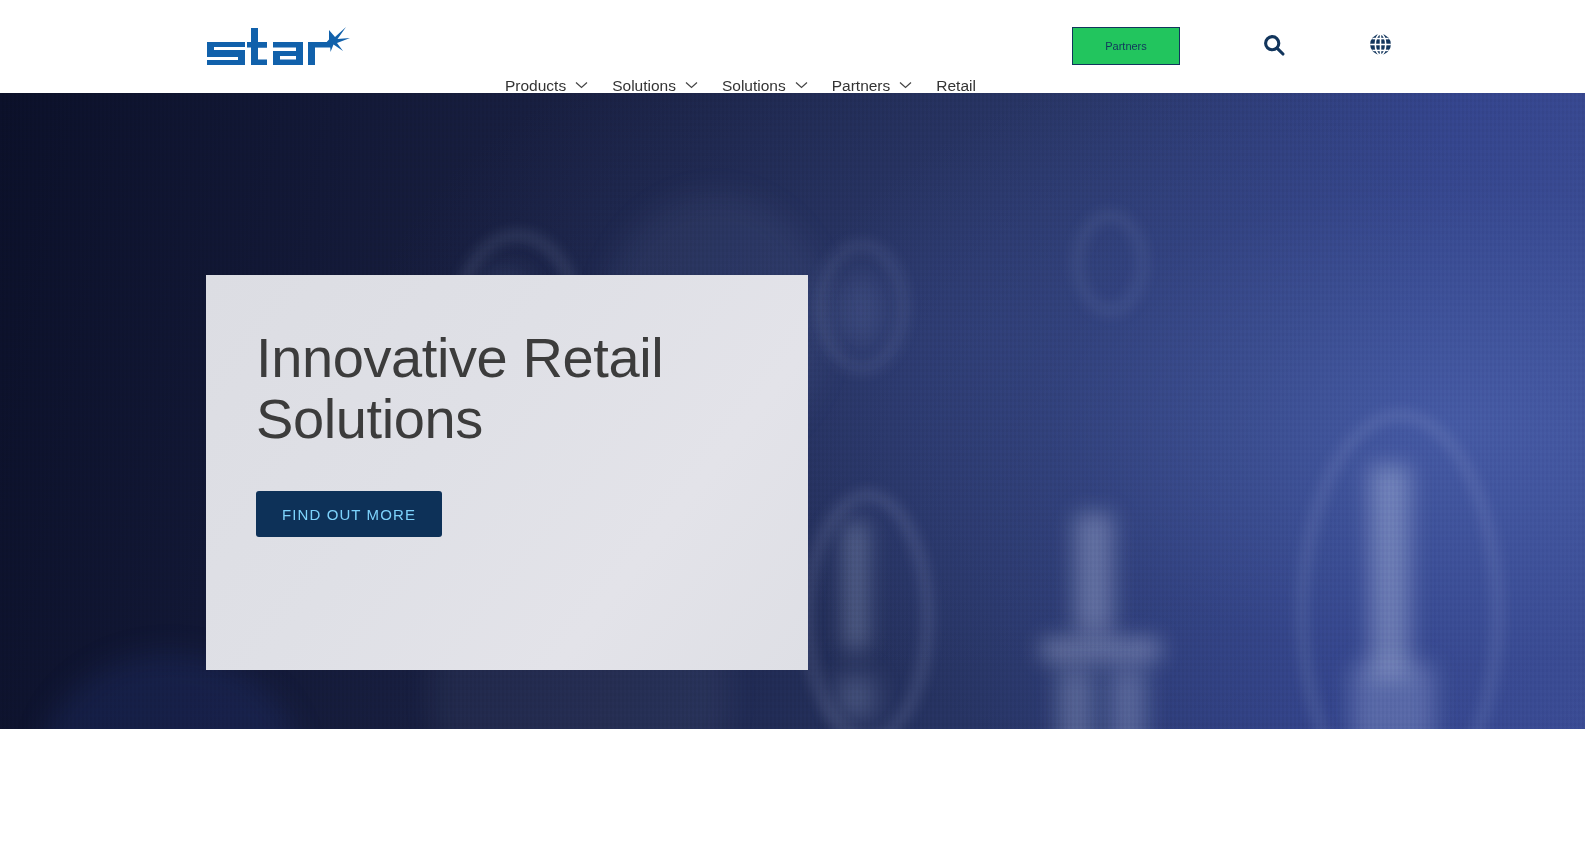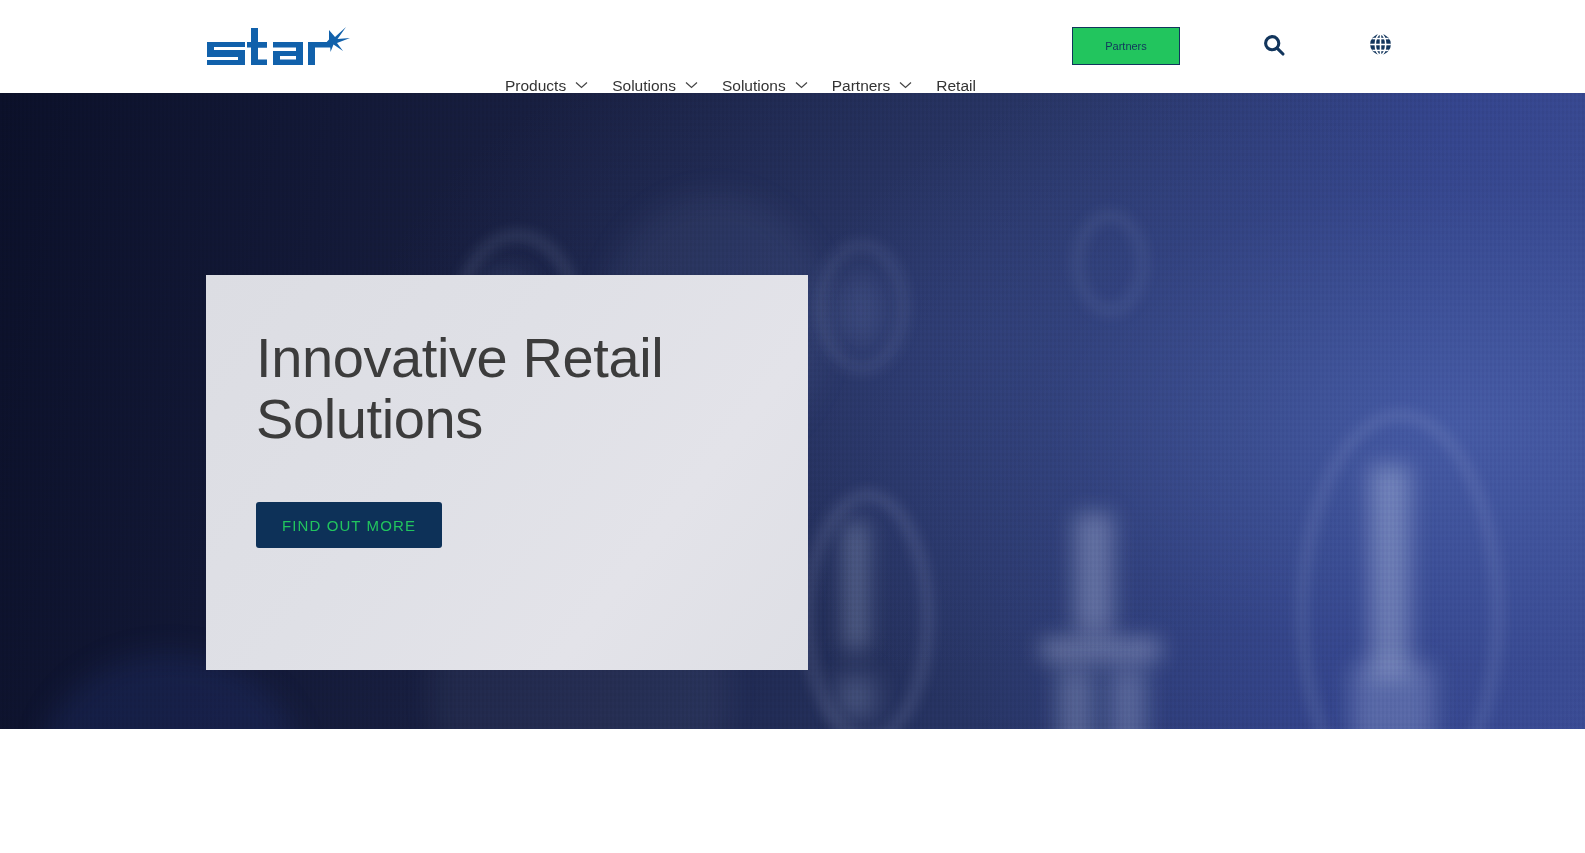--- a/index.html
+++ b/index.html
@@ -115,26 +115,26 @@
     max-width:470px;
   }
   .hero-sub {
     margin-top:29px;
     font-size:15.5px;
     line-height:23.5px;
     color:#4b4b4b;
     max-width:498px;
   }
   .cta-btn {
-    margin-top:53px;
+    margin-top:42px;
     display:inline-flex;
     align-items:center; justify-content:center;
     height:46px; padding:0 26px;
     background:#0d3158;
-    color:#22c55e;
+    color:#7dd3fc;
     font-size:15px;
     letter-spacing:1.1px;
     border:none; border-radius:3px;
     cursor:pointer;
     font-family:"Liberation Sans", sans-serif;
   }
 </style>
 </head>
 <body>
 

